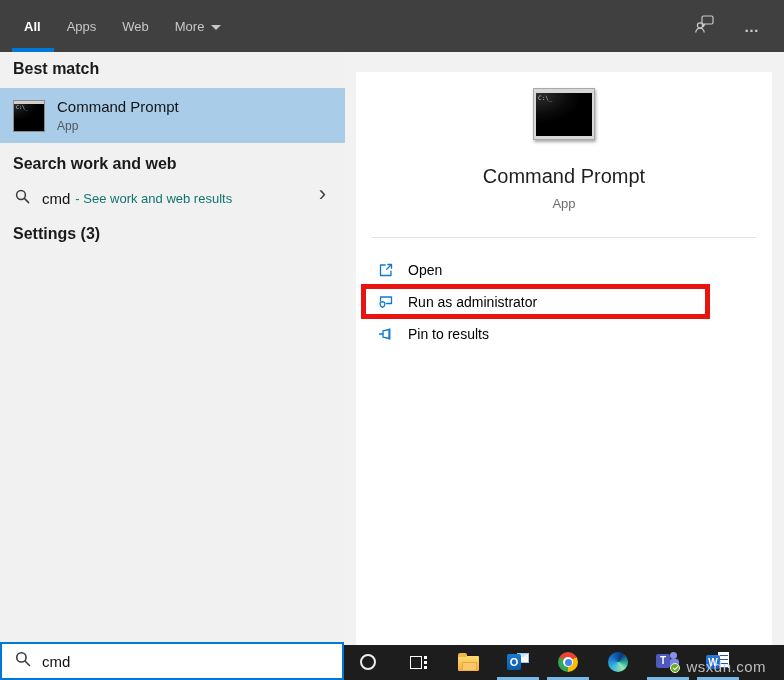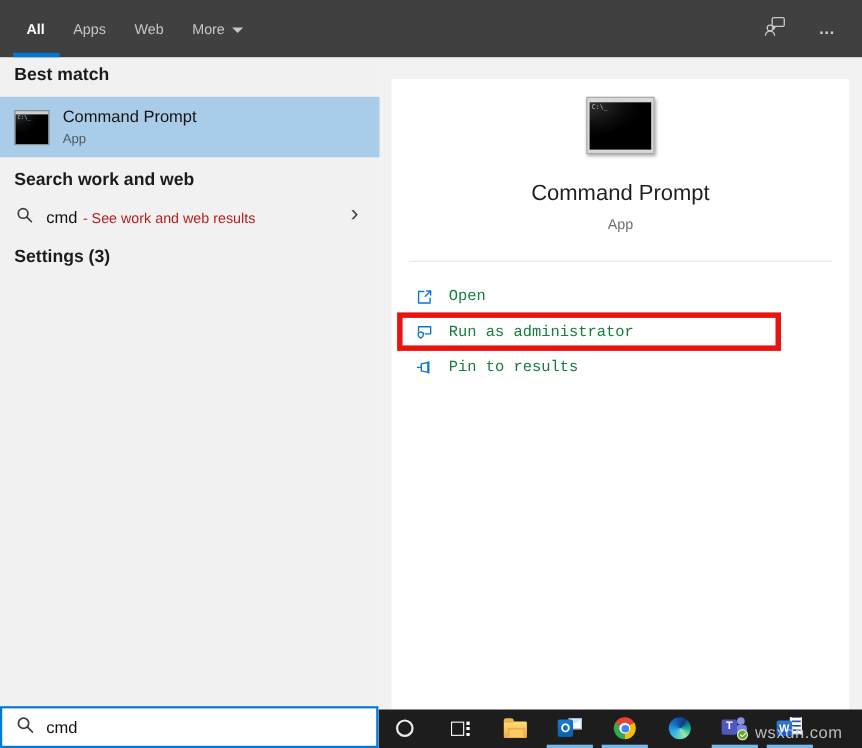--- a/index.html
+++ b/index.html
@@ -28,37 +28,37 @@
   .cmd-icon-sm { position:relative; width:32px; height:32px; margin-left:13px; border:1px solid #8a8a8a;
                  background:radial-gradient(130% 110% at 0% 0%, #3a3a3a 0%, #0d0d0d 40%, #000 62%); }
   .cmd-icon-sm .bar { position:absolute; left:0; top:0; right:0; height:3px; background:#cfcfcf; }
   .cmd-icon-sm .tiny { position:absolute; left:2px; top:4px; color:#c8c8c8; font-size:5px; line-height:5px; font-family:"DejaVu Sans Mono", monospace; }
   .bm-text { margin-left:12px; }
   .bm-title { font-size:15px; color:#141414; }
   .bm-sub { font-size:12px; color:#4f5a61; margin-top:4px; }
   .webrow { position:absolute; left:0; top:128px; width:345px; height:36px; display:flex; align-items:center; }
   .webrow .mag { margin-left:14px; }
   .web-query { margin-left:11px; font-size:15px; color:#111; }
-  .web-detail { margin-left:5px; font-size:13px; color:#b91c1c; }
+  .web-detail { margin-left:5px; font-size:13px; color:#0f766e; }
   .web-chevron { position:absolute; right:19px; top:1px; font-size:22px; color:#454545; font-weight:normal; }
 
   
   .right-card { position:absolute; left:356px; top:72px; width:416px; height:573px; background:#ffffff; }
   .cmd-icon-lg { position:absolute; left:177px; top:16px; width:62px; height:52px; background:#d8d8d8;
                  border:1px solid #a9a9a9; box-shadow:1px 2px 3px rgba(0,0,0,0.35); padding:4px 2px 3px 2px; }
   .cmd-icon-lg .inner { position:relative; width:100%; height:100%;
                  background:radial-gradient(140% 120% at 0% 0%, #323232 0%, #0b0b0b 42%, #000 60%); }
   .cmd-icon-lg .tiny { position:absolute; left:2px; top:2px; color:#bdbdbd; font-size:6px; line-height:6px; font-family:"DejaVu Sans Mono", monospace; }
   .app-name { position:absolute; left:0; top:93px; width:416px; text-align:center; font-size:20px; color:#1f1f1f; }
   .app-type { position:absolute; left:0; top:124px; width:416px; text-align:center; font-size:13px; color:#6e6e6e; }
   .divider { position:absolute; left:16px; right:16px; top:165px; height:1px; background:#e4e4e4; }
   .actions { position:absolute; left:0; top:182px; width:416px; }
   .action-row { display:flex; align-items:center; height:32px; padding-left:22px; cursor:default; }
   .action-row .aicon { width:16px; height:16px; flex:0 0 16px; display:flex; align-items:center; justify-content:center; }
-  .action-label { margin-left:14px; font-size:14px; color:#15803d;font-family:Liberation Mono, monospace; }
+  .action-label { margin-left:14px; font-size:14px; color:#000000; }
 
   
   .red-box { position:absolute; left:361px; top:284px; width:349px; height:35px; border:5px solid #e81410; z-index:6; pointer-events:none; }
 
   
   .searchbox { position:absolute; left:0; top:642px; width:344px; height:38px; background:#fff; border:2px solid #0078d7; display:flex; align-items:center; z-index:5; }
   .searchbox .mag { margin-left:12px; }
   .search-input { border:none; outline:none; margin-left:10px; font-size:15px; color:#111; width:270px; font-family:"Liberation Sans", sans-serif; background:transparent; }
 
   

